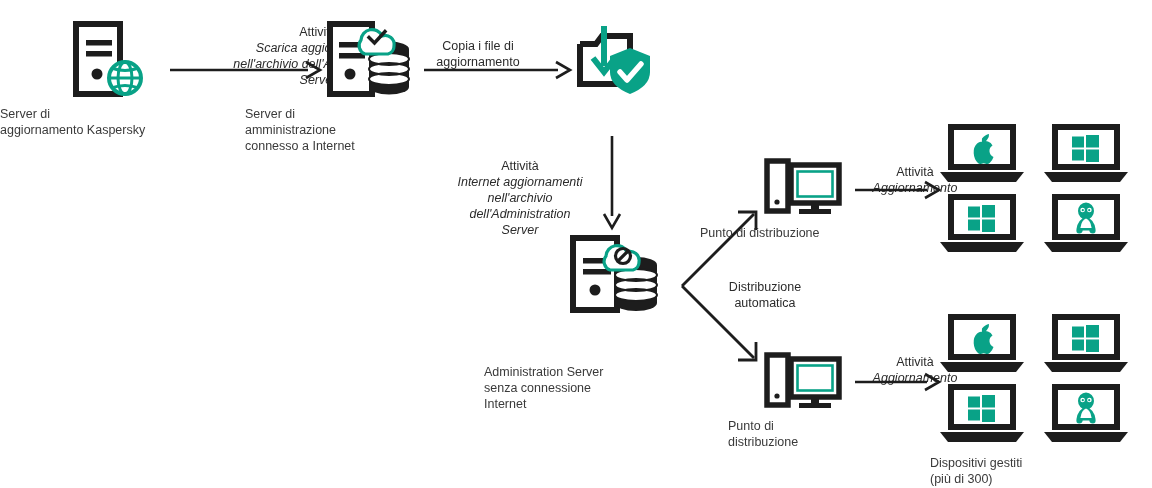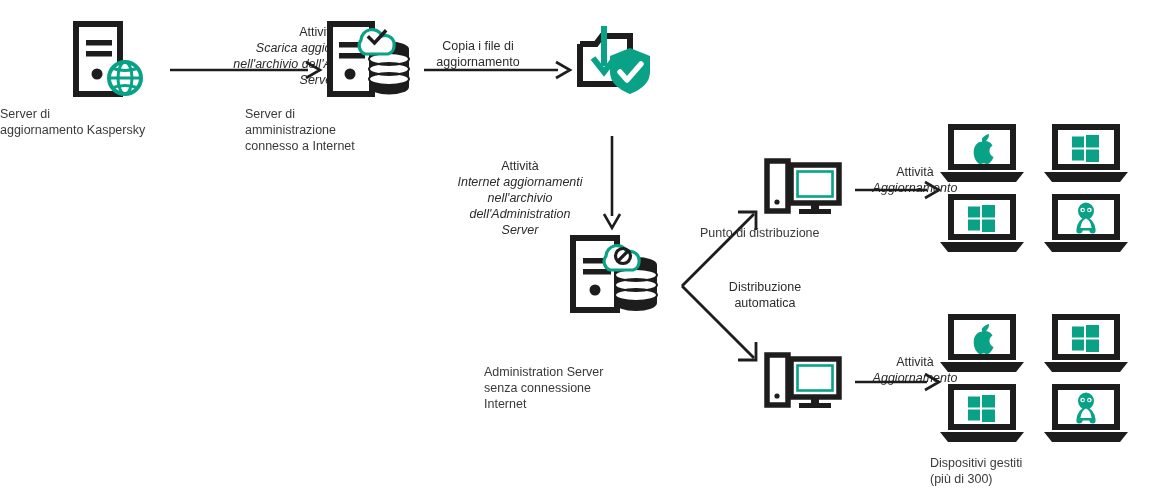--- a/index.html
+++ b/index.html
@@ -188,20 +188,22 @@
   <div class="node" style="left:764px; top:352px;">
     <svg width="78" height="64" viewBox="0 0 78 64">
       <rect x="3" y="3" width="21" height="50" fill="#ffffff" stroke="#1d1d1d" stroke-width="5.5"></rect>
       <circle cx="13" cy="44" r="2.6" fill="#1d1d1d"></circle>
       <rect x="27" y="7" width="48" height="38" fill="#ffffff" stroke="#1d1d1d" stroke-width="5.5"></rect>
       <rect x="33.5" y="13.5" width="35" height="25" fill="none" stroke="#09a287" stroke-width="2.6"></rect>
       <rect x="47" y="45" width="8" height="7" fill="#1d1d1d"></rect>
       <rect x="35" y="51" width="32" height="5" fill="#1d1d1d"></rect>
     </svg>
   </div>
+  <div class="lbl" style="left:728px; top:418px; width:150px;">Punto di
+distribuzione</div>
 
   <div class="edge-lbl" style="left:845px; top:338px; width:140px;">
     <span>Attività</span>
     <span class="it">Aggiornamento</span>
   </div>
   <svg class="arrow-svg" style="left:855px; top:372px;" width="84" height="20" viewBox="0 0 84 20">
     <line x1="0" y1="10" x2="72" y2="10" stroke="#1d1d1d" stroke-width="2.6"></line>
     <path d="M70 2 L84 10 L70 18" fill="none" stroke="#1d1d1d" stroke-width="2.6"></path>
   </svg>
 

